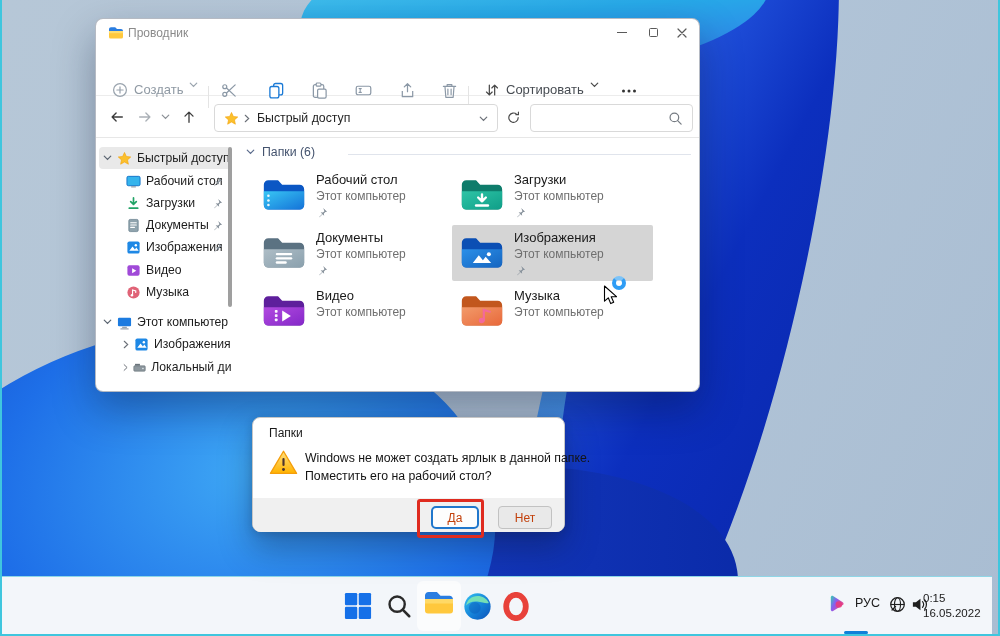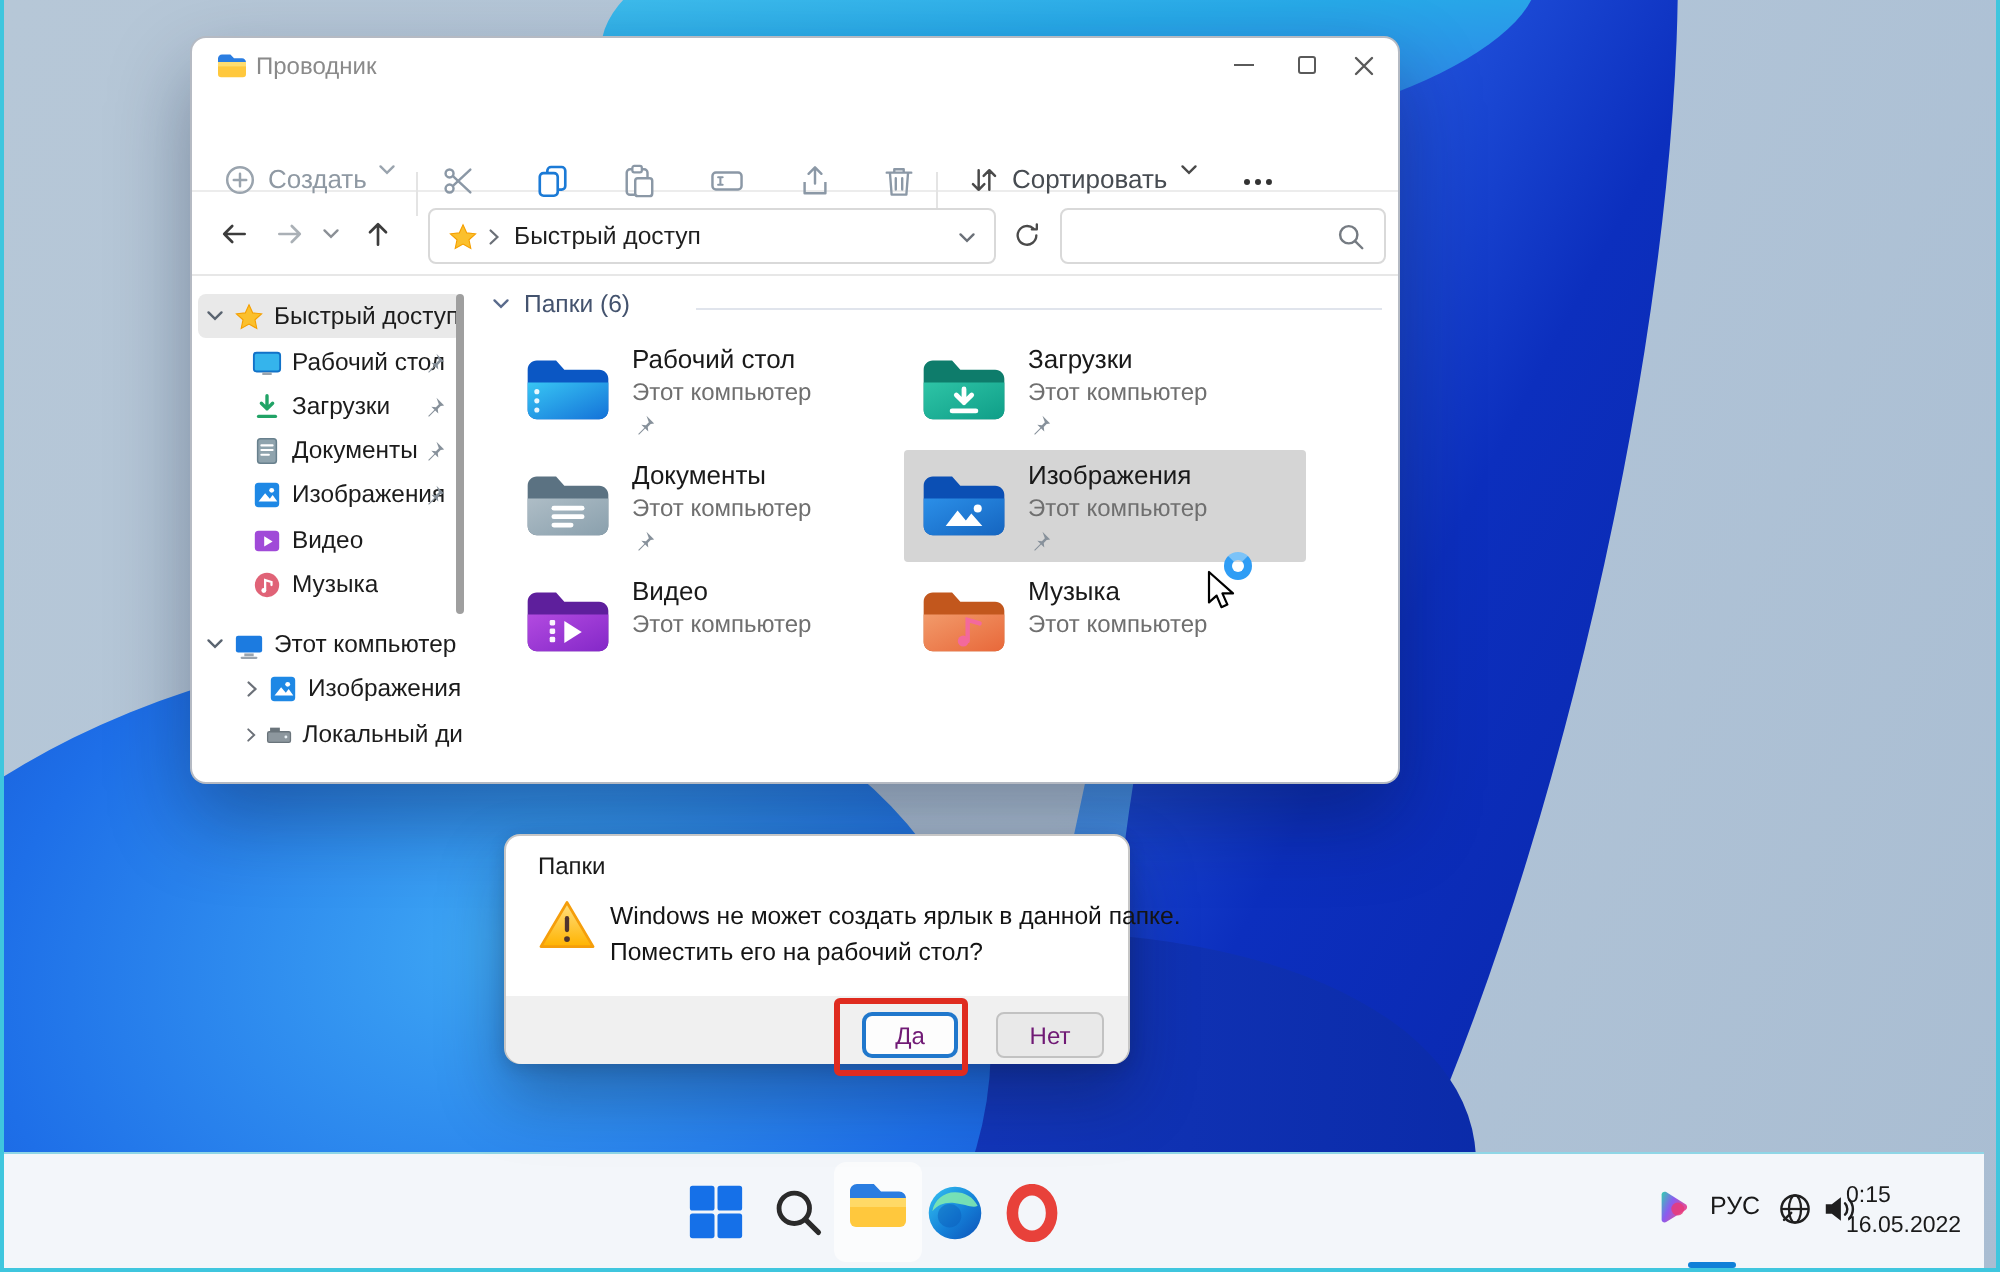--- a/index.html
+++ b/index.html
@@ -46,21 +46,21 @@
 .statusbar{position:absolute;left:0;bottom:0;width:100%;height:18px;background:#fff;border-top:1px solid #efefef}
 .stext{position:absolute;top:2px;font-size:11.5px;color:#3a3a3a;white-space:nowrap}
 
 
 .dlg{position:absolute;left:252px;top:417px;width:313px;height:115px;background:#fff;
   border:1px solid #c6c6c6;border-radius:8px;z-index:20;
   box-shadow:0 16px 32px rgba(15,25,55,.35),0 2px 8px rgba(15,25,55,.18)}
 .dtitle{position:absolute;left:16px;top:8px;font-size:12px;color:#1a1a1a}
 .dmsg{position:absolute;left:52px;font-size:12.3px;color:#141414;white-space:nowrap}
 .dstrip{position:absolute;left:0;top:80px;width:100%;height:34px;background:#f0f0f0;border-radius:0 0 8px 8px}
-.dbtn{position:absolute;top:88px;height:23px;font-size:12px;color:#701a75;display:flex;align-items:center;justify-content:center}
+.dbtn{position:absolute;top:88px;height:23px;font-size:12px;color:#c2410c;display:flex;align-items:center;justify-content:center}
 .dyes{left:178px;width:48px;background:#fdfdfd;border:2px solid #2077cc;border-radius:5px}
 .dno{left:245px;width:54px;background:#e9e9e9;border:1px solid #c2c2c2;border-radius:4px}
 .redbox{position:absolute;left:417px;top:499px;width:67px;height:39px;border:3px solid #df2b1f;border-radius:3px;z-index:35}
 
 
 .taskbar{position:absolute;left:0;top:576px;width:992px;height:60px;background:#f3f6fa;
   border-top:1px solid #8fd6e6;z-index:15}
 .tkbtn{position:absolute;display:flex;align-items:center;justify-content:center}
 .exptile{position:absolute;left:417px;top:4px;width:44px;height:50px;background:rgba(255,255,255,.65);border-radius:6px}
 .expline{position:absolute;left:427px;top:50px;width:24px;height:3px;border-radius:2px;background:#1080d8}

